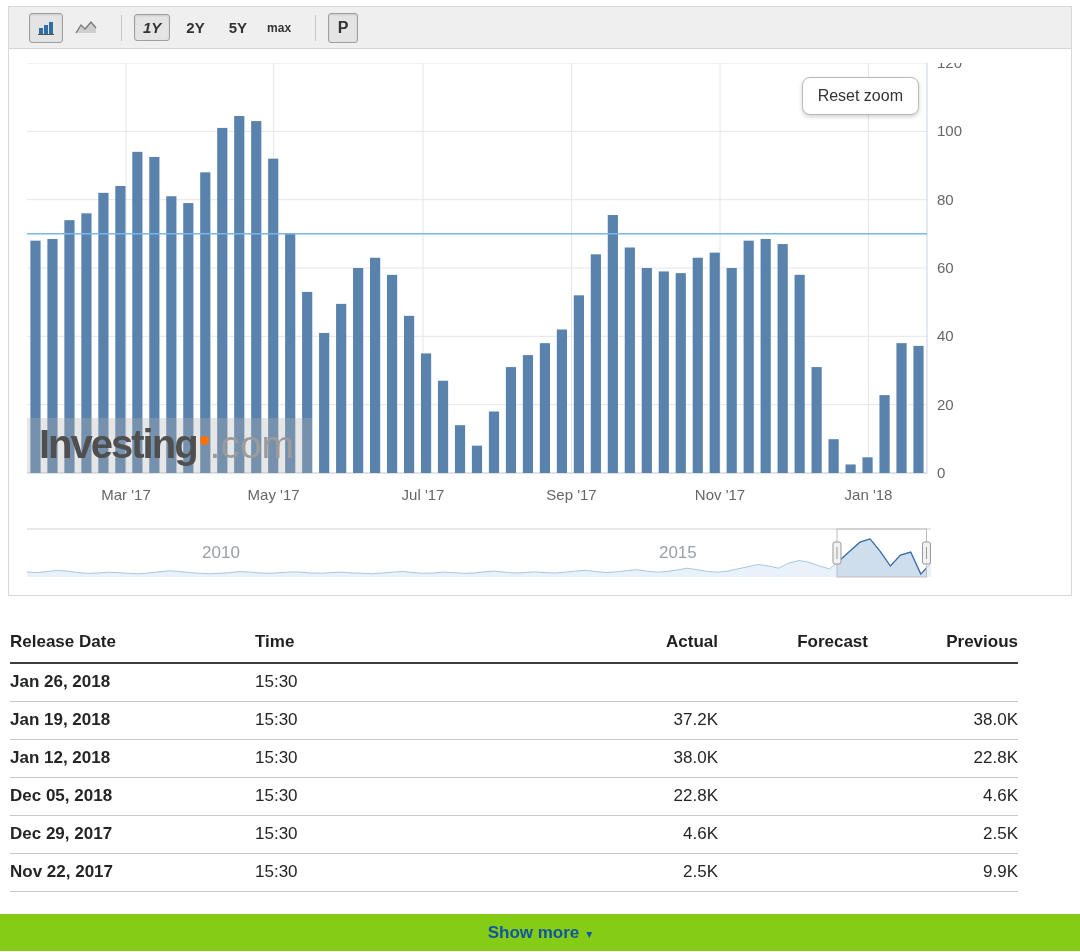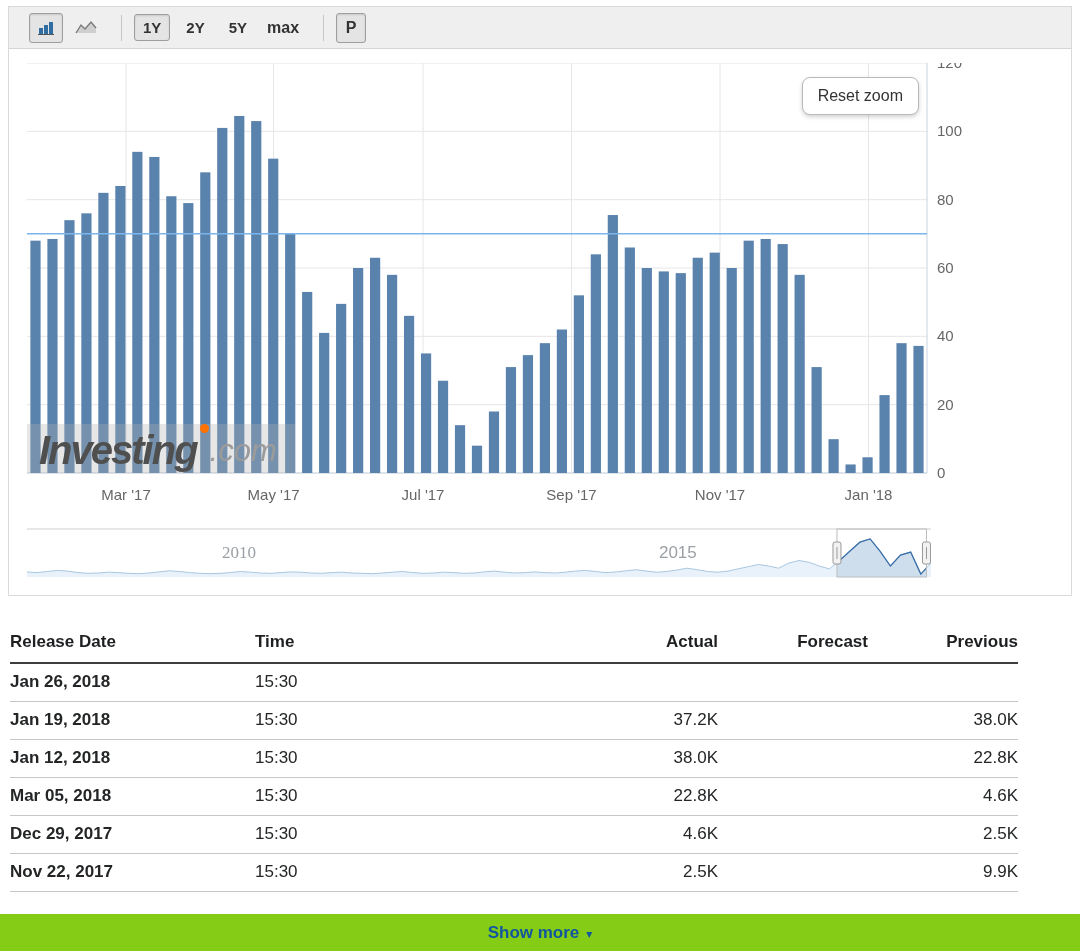--- a/index.html
+++ b/index.html
@@ -21,45 +21,45 @@
   .icon-btn {
     width:34px; height:30px; display:flex; align-items:center; justify-content:center;
     border-radius:3px; margin-right:6px;
   }
   .icon-btn.selected, .boxed {
     border:1px solid #9e9e9e; background:#e4e4e4;
     box-shadow: inset 0 1px 2px rgba(0,0,0,0.12);
   }
   .sep { width:1px; height:26px; background:#c6c6c6; margin:0 12px; }
   .range-btn { font-weight:bold; font-size:15px; color:#333; padding:4px 8px; margin-right:8px; border-radius:3px; }
-  .range-btn.selected { border:1px solid #9e9e9e; background:#e4e4e4; box-shadow: inset 0 1px 2px rgba(0,0,0,0.12); }
-  .range-btn.max { font-size:16px; padding:4px 4px; }
+  .range-btn.selected { border:1px solid #9e9e9e; background:#e4e4e4; box-shadow: inset 0 1px 2px rgba(0,0,0,0.12); font-style: italic; }
+  .range-btn.max { font-size:12px; padding:4px 4px; }
   .p-btn {
     width:30px; height:30px; font-weight:bold; font-size:16px;
     display:flex; align-items:center; justify-content:center; border-radius:3px;
   }
 
   
   .chart-wrap { position:relative; height:470px; background:#fff; }
   #main-chart { position:absolute; left:18px; top:14px; }
   .reset-zoom {
     position:absolute; top:28px; right:152px;
     background:#fff; border:1px solid #b9b9b9; border-radius:8px;
     padding:9px 15px; font-size:16px; color:#333;
     box-shadow:0 2px 4px rgba(0,0,0,0.18);
   }
   .watermark {
     position:absolute; left:18px; bottom:46px;
     background:rgba(178,178,178,0.32);
-    padding:4px 18px 0 12px;
-    display:flex; align-items:center; pointer-events:none;font-style:italic;
+    padding:4px 18px 6px 12px;
+    display:flex; align-items:flex-end; pointer-events:none;
   }
   .wm-main { font-size:40px; font-weight:bold; color:#4f4f4f; letter-spacing:-2px; }
   .wm-dot { width:9px; height:9px; border-radius:50%; background:#ff7200; margin-left:3px; position:relative; top:-22px; }
-  .wm-suffix { font-size:31px; color:#9b9b9b; margin-left:1px; }
+  .wm-suffix { font-size:39px; color:#9b9b9b; margin-left:1px; }
 
   
   .navigator { position:relative; height:64px; margin:4px 0 8px 18px; width:904px; }
   .nav-label { position:absolute; top:20px; transform:translateX(-50%); color:#9aa0a6; font-size:17px; }
 
   
   .table-section { margin:30px 0 0 10px; }
   table { border-collapse:collapse; font-size:17px; color:#232526; width:1008px; }
   th { text-align:left; font-weight:bold; padding:6px 0 10px 0; border-bottom:2px solid #3d3d3d; color:#1d1f21; }
   td { padding:8px 0 9px 0; border-bottom:1px solid #c7c7c7; }
@@ -218,21 +218,21 @@
           <g>
             <rect x="805.984" y="19" width="8" height="22" rx="2" fill="#f2f2f2" stroke="#999999"></rect>
             <line x1="809.984" y1="24" x2="809.984" y2="36" stroke="#999999"></line>
           </g>
           <g>
             <rect x="895.48" y="19" width="8" height="22" rx="2" fill="#f2f2f2" stroke="#999999"></rect>
             <line x1="899.48" y1="24" x2="899.48" y2="36" stroke="#999999"></line>
           </g>
         </svg>
       <div id="nav-labels">
-          <span class="nav-label" style="left: 212px; font-family: Liberation Serif, serif;">2010</span>
+          <span class="nav-label" style="left: 194px;">2010</span>
           <span class="nav-label" style="left: 650.88px;">2015</span>
         </div>
     </div>
 
   </div>
 
   <div class="table-section">
     <table>
       <colgroup>
         <col style="width:245px">
@@ -266,21 +266,21 @@
             <td class="num">38.0K</td>
           </tr>
           <tr>
             <td class="date">Jan 12, 2018</td>
             <td class="time">15:30</td>
             <td class="num">38.0K</td>
             <td class="num"></td>
             <td class="num">22.8K</td>
           </tr>
           <tr>
-            <td class="date">Mar 05, 2018</td>
+            <td class="date">Dec 05, 2018</td>
             <td class="time">15:30</td>
             <td class="num">22.8K</td>
             <td class="num"></td>
             <td class="num">4.6K</td>
           </tr>
           <tr>
             <td class="date">Dec 29, 2017</td>
             <td class="time">15:30</td>
             <td class="num">4.6K</td>
             <td class="num"></td>

